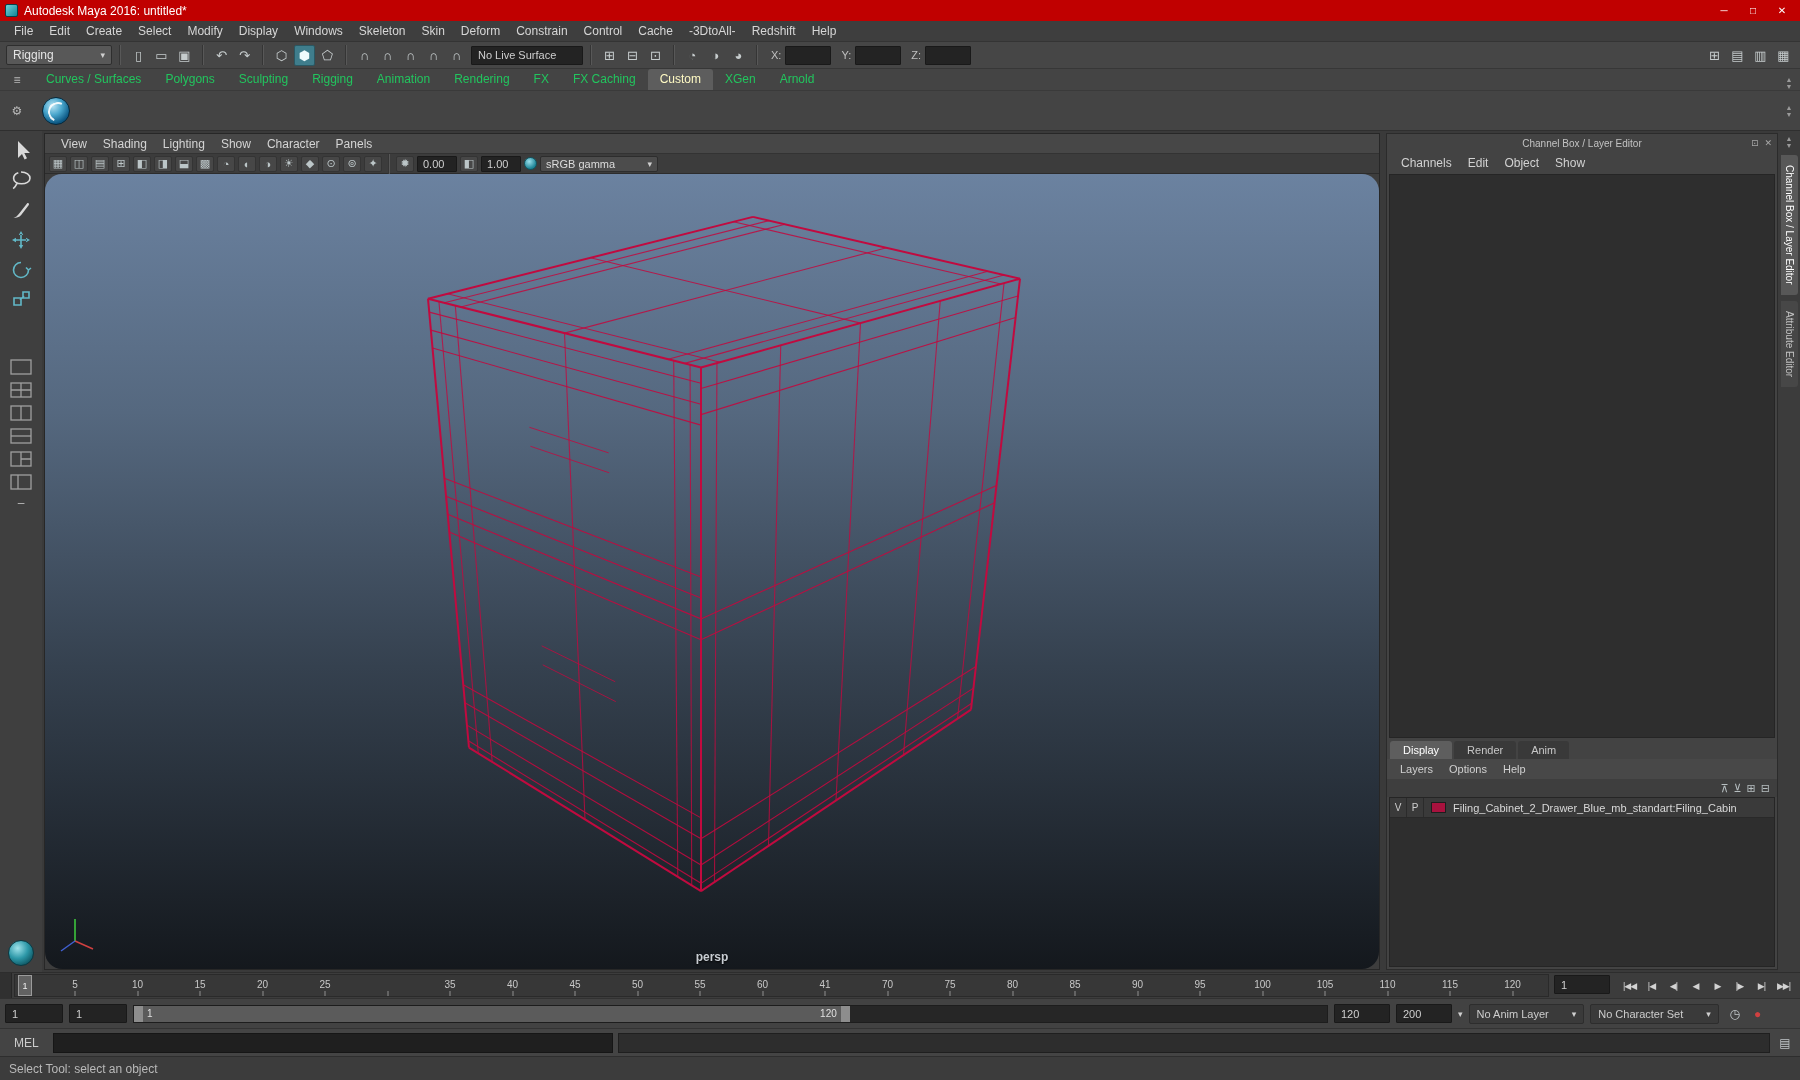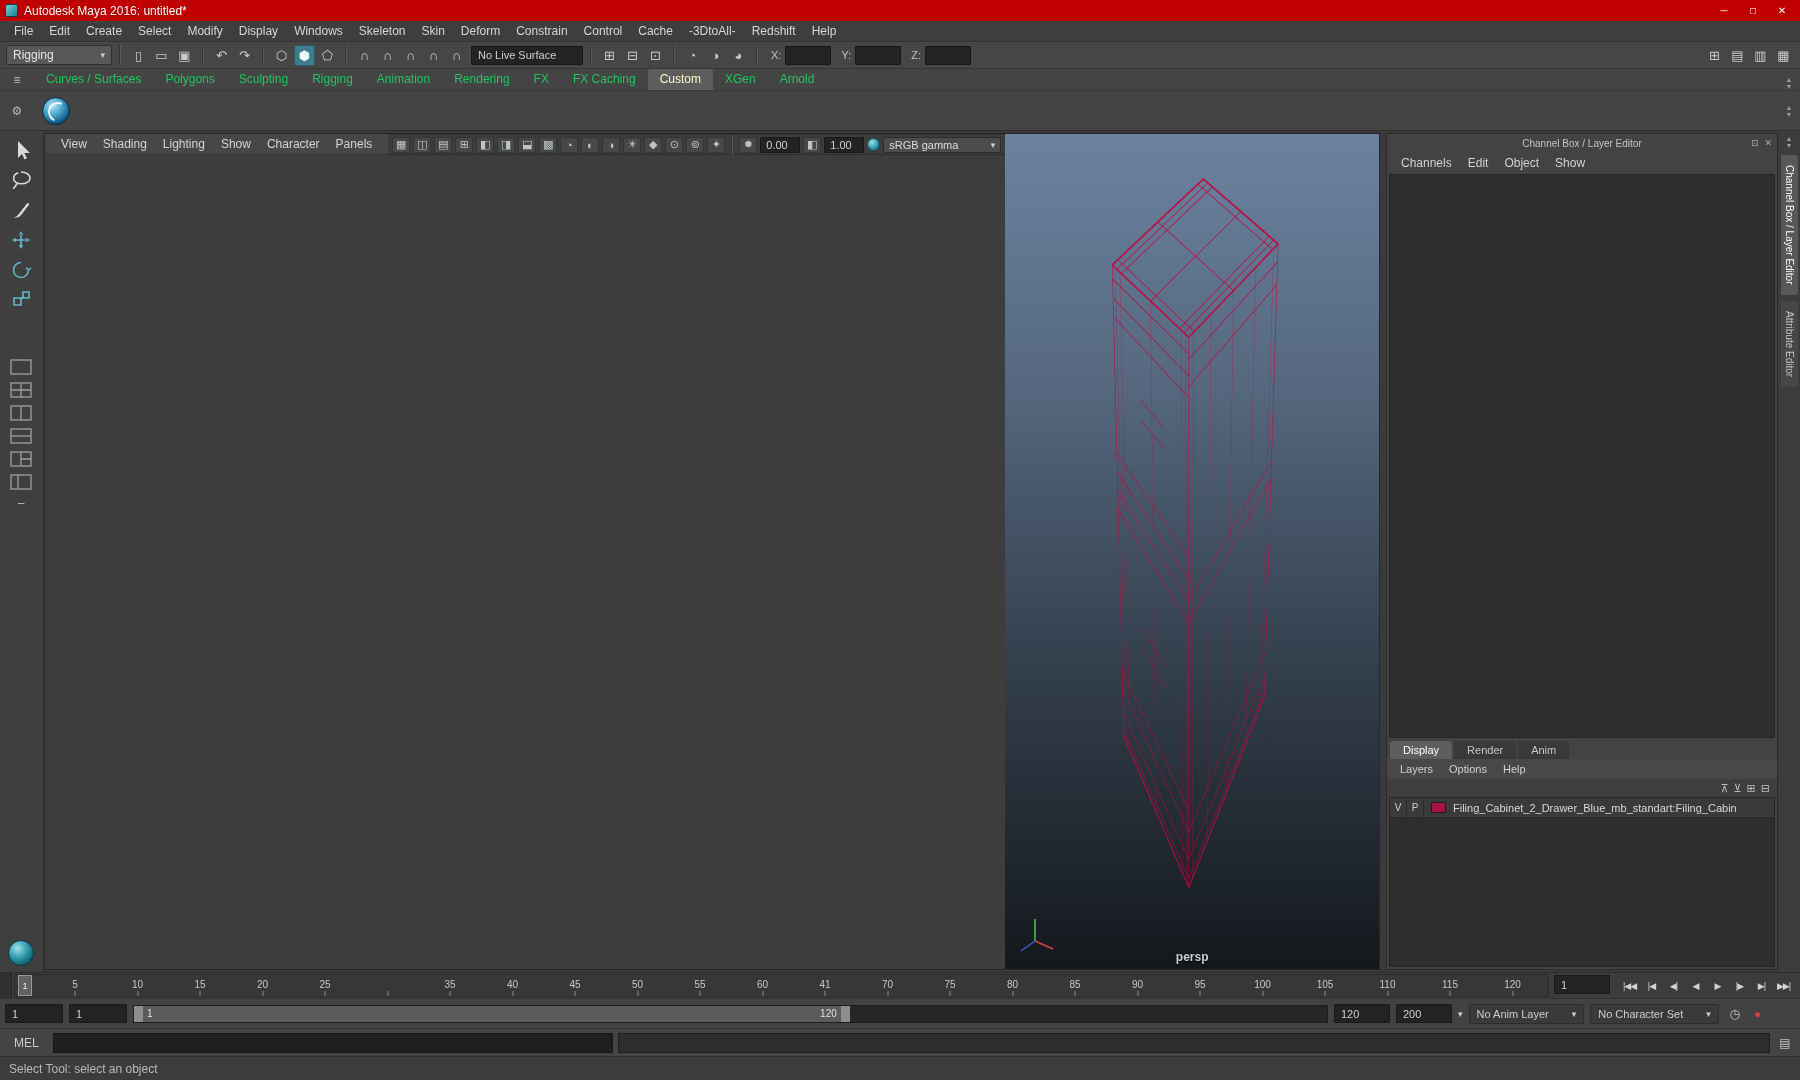--- a/index.html
+++ b/index.html
@@ -41,21 +41,21 @@
 
   
   .main{flex:1;display:flex;background:#3a3a3a;min-height:0}
   .toolbox{width:42px;background:#3f3f3f;display:flex;flex-direction:column;align-items:center;padding:4px 0 6px;gap:1px;flex:none}
   .tool-btn{width:32px;height:29px;display:flex;align-items:center;justify-content:center;border-radius:2px}
   .toolbox-gap{height:40px}
   .layout-btn{width:30px;height:20px;display:flex;align-items:center;justify-content:center;margin:1px 0}
   .layout-minus{color:#bbb;font-size:12px;margin-top:2px}
   .toolbox-ball{margin-top:auto;width:26px;height:26px;border-radius:50%;background:radial-gradient(circle at 36% 30%,#9fe2ea,#2d98a8 45%,#0b4e5a 85%);border:1px solid #093a44}
 
-  .viewport-panel{flex:1;display:flex;flex-direction:row;margin:2px 6px 2px 2px;border:1px solid #272727;min-width:0;background:#3d3d3d}
+  .viewport-panel{flex:1;display:flex;flex-direction:column;margin:2px 6px 2px 2px;border:1px solid #272727;min-width:0;background:#3d3d3d}
   .vp-menubar{height:19px;background:#474747;display:flex;align-items:center;padding:0 8px;flex:none}
   .vp-menu-item{color:#d4d4d4;font-size:12px;padding:1px 8px}
   .vp-toolbar{height:21px;background:#3c3c3c;border-top:1px solid #333;border-bottom:1px solid #2c2c2c;display:flex;align-items:center;padding:0 4px;gap:3px;flex:none}
   .vp-icon{width:18px;height:16px;font-size:11px;color:#bcc6c8;display:flex;align-items:center;justify-content:center;background:#474747;border:1px solid #343434;border-radius:2px}
   .vp-field{background:#232323;border:1px solid #191919;color:#d0d0d0;font-size:11px;height:16px;display:flex;align-items:center;padding:0 5px;border-radius:1px}
   .vp-dd{min-width:118px;height:16px;background:#4c4c4c;border:1px solid #2d2d2d;border-radius:2px;color:#dcdcdc;font-size:11px;display:flex;align-items:center;justify-content:space-between;padding:0 5px;gap:6px}
   .cm-dot{width:13px;height:13px;border-radius:50%;background:radial-gradient(circle at 38% 32%,#9adfeb,#1d8496 70%);border:1px solid #115661}
   .vp-canvas{flex:1;position:relative;overflow:hidden;background:linear-gradient(180deg,#6b82a0 0%,#55687f 30%,#35414f 62%,#14181d 100%)}
   .vp-canvas svg{position:absolute;inset:0;width:100%;height:100%}
   .persp-label{position:absolute;left:50%;bottom:5px;transform:translateX(-50%);color:#c8cdd3;font-size:12px;font-weight:bold;text-shadow:0 1px 2px #000}
@@ -340,21 +340,21 @@
         <span class="vp-icon">✹</span>
         <div class="vp-field" style="width:40px">0.00</div>
         <span class="vp-icon">◧</span>
         <div class="vp-field" style="width:40px">1.00</div>
         <span class="cm-dot"></span>
         <div class="vp-dd">
           <span>sRGB gamma</span>
           <span class="caret">▾</span>
         </div>
       </div>
-      <div class="vp-canvas" id="vpCanvas" style="background: linear-gradient(rgb(107, 130, 160) 0%, rgb(85, 104, 127) 30%, rgb(53, 65, 79) 62%, rgb(20, 24, 29) 100%);">
+      <div class="vp-canvas" id="vpCanvas" style="background: linear-gradient(rgb(107, 130, 160) 0%, rgb(85, 104, 127) 30%, rgb(53, 65, 79) 62%, rgb(20, 24, 29) 100%); border-radius: 17px;">
         <svg id="wireSvg" viewBox="0 0 1334 797" preserveAspectRatio="none">
             <line x1="383" y1="125" x2="708" y2="43" stroke="#c10a3f" stroke-width="2" opacity="1"></line>
             <line x1="708" y1="43" x2="975" y2="105" stroke="#c10a3f" stroke-width="2" opacity="1"></line>
             <line x1="975" y1="105" x2="656" y2="194" stroke="#c10a3f" stroke-width="2" opacity="1"></line>
             <line x1="656" y1="194" x2="383" y2="125" stroke="#c10a3f" stroke-width="2" opacity="1"></line>
             <line x1="383" y1="125" x2="424" y2="575" stroke="#c10a3f" stroke-width="2" opacity="1"></line>
             <line x1="656" y1="194" x2="656" y2="719" stroke="#c10a3f" stroke-width="2" opacity="1"></line>
             <line x1="975" y1="105" x2="926" y2="537" stroke="#c10a3f" stroke-width="2" opacity="1"></line>
             <line x1="424" y1="575" x2="656" y2="719" stroke="#c10a3f" stroke-width="2" opacity="1"></line>
             <line x1="656" y1="719" x2="926" y2="537" stroke="#c10a3f" stroke-width="2" opacity="1"></line>

